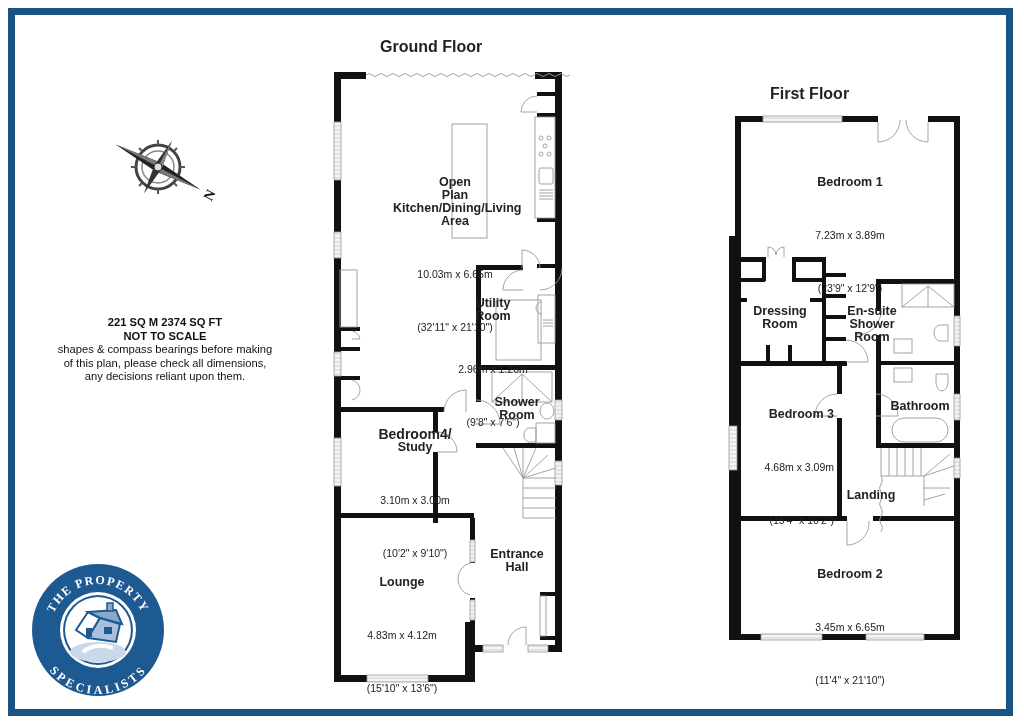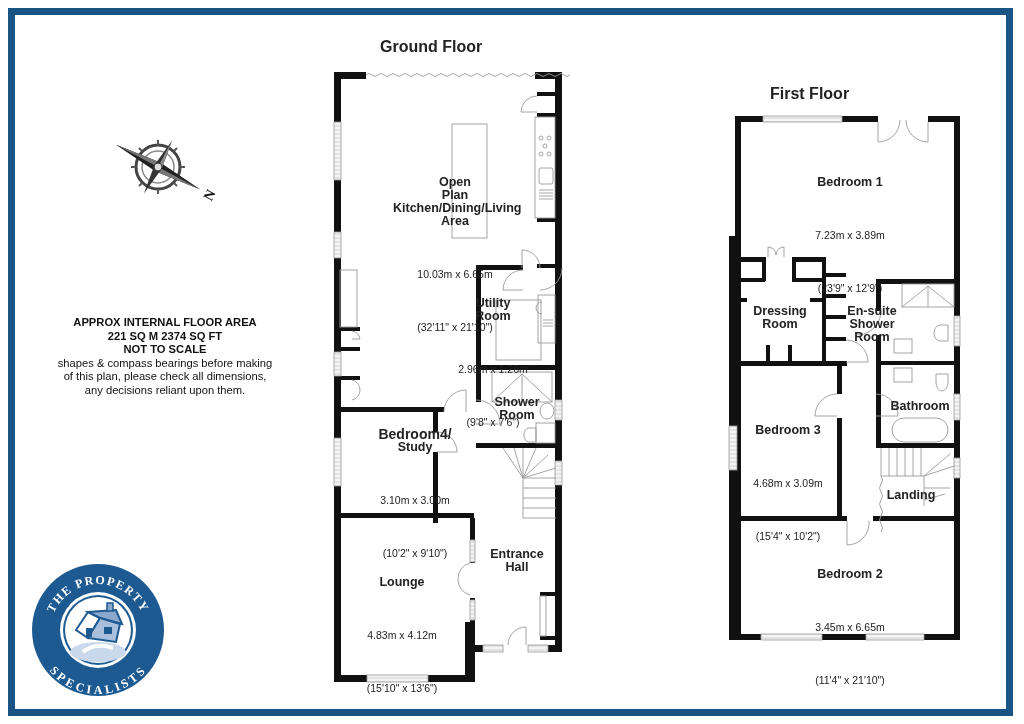--- a/index.html
+++ b/index.html
@@ -17,21 +17,20 @@
 </style>
 </head>
 <body>
 
 <div class="frame"></div>
 
 <div class="floor-title" style="left:380px; top:38px; width:150px;">Ground Floor</div>
 <div class="floor-title" style="left:770px; top:85px; width:150px;">First Floor</div>
 
 <div class="notes">
-  <div class="b">APPROX INTERNAL FLOOR AREA</div>
   <div class="b">221 SQ M 2374 SQ FT</div>
   <div class="b">NOT TO SCALE</div>
   <div>shapes &amp; compass bearings before making</div>
   <div>of this plan, please check all dimensions,</div>
   <div>any decisions reliant upon them.</div>
 </div>
 
 <div class="compass">
   <svg width="110" height="90" viewBox="0 0 110 90">
     <g transform="translate(48,42)">
@@ -318,27 +317,27 @@
 <div class="room-label" style="left:840px; top:305px; width:64px;">
   <span class="name">En-suite</span>
   <span class="name">Shower</span>
   <span class="name">Room</span>
 </div>
 
 <div class="room-label" style="left:884px; top:400px; width:72px;">
   <span class="name">Bathroom</span>
 </div>
 
-<div class="room-label" style="left:742px; top:424px; width:92px;">
+<div class="room-label" style="left:742px; top:408px; width:92px;text-align:right;">
   <span class="name">Bedroom 3</span>
   <span class="dim">4.68m x 3.09m</span>
   <span class="dim">(15'4" x 10'2")</span>
 </div>
 
-<div class="room-label" style="left:842px; top:489px; width:58px;padding-left:40px;">
+<div class="room-label" style="left:842px; top:489px; width:58px;">
   <span class="name">Landing</span>
 </div>
 
 <div class="room-label" style="left:795px; top:568px; width:110px;">
   <span class="name">Bedroom 2</span>
   <span class="dim">3.45m x 6.65m</span>
   <span class="dim">(11'4" x 21'10")</span>
 </div>
 
 <div class="logo">

